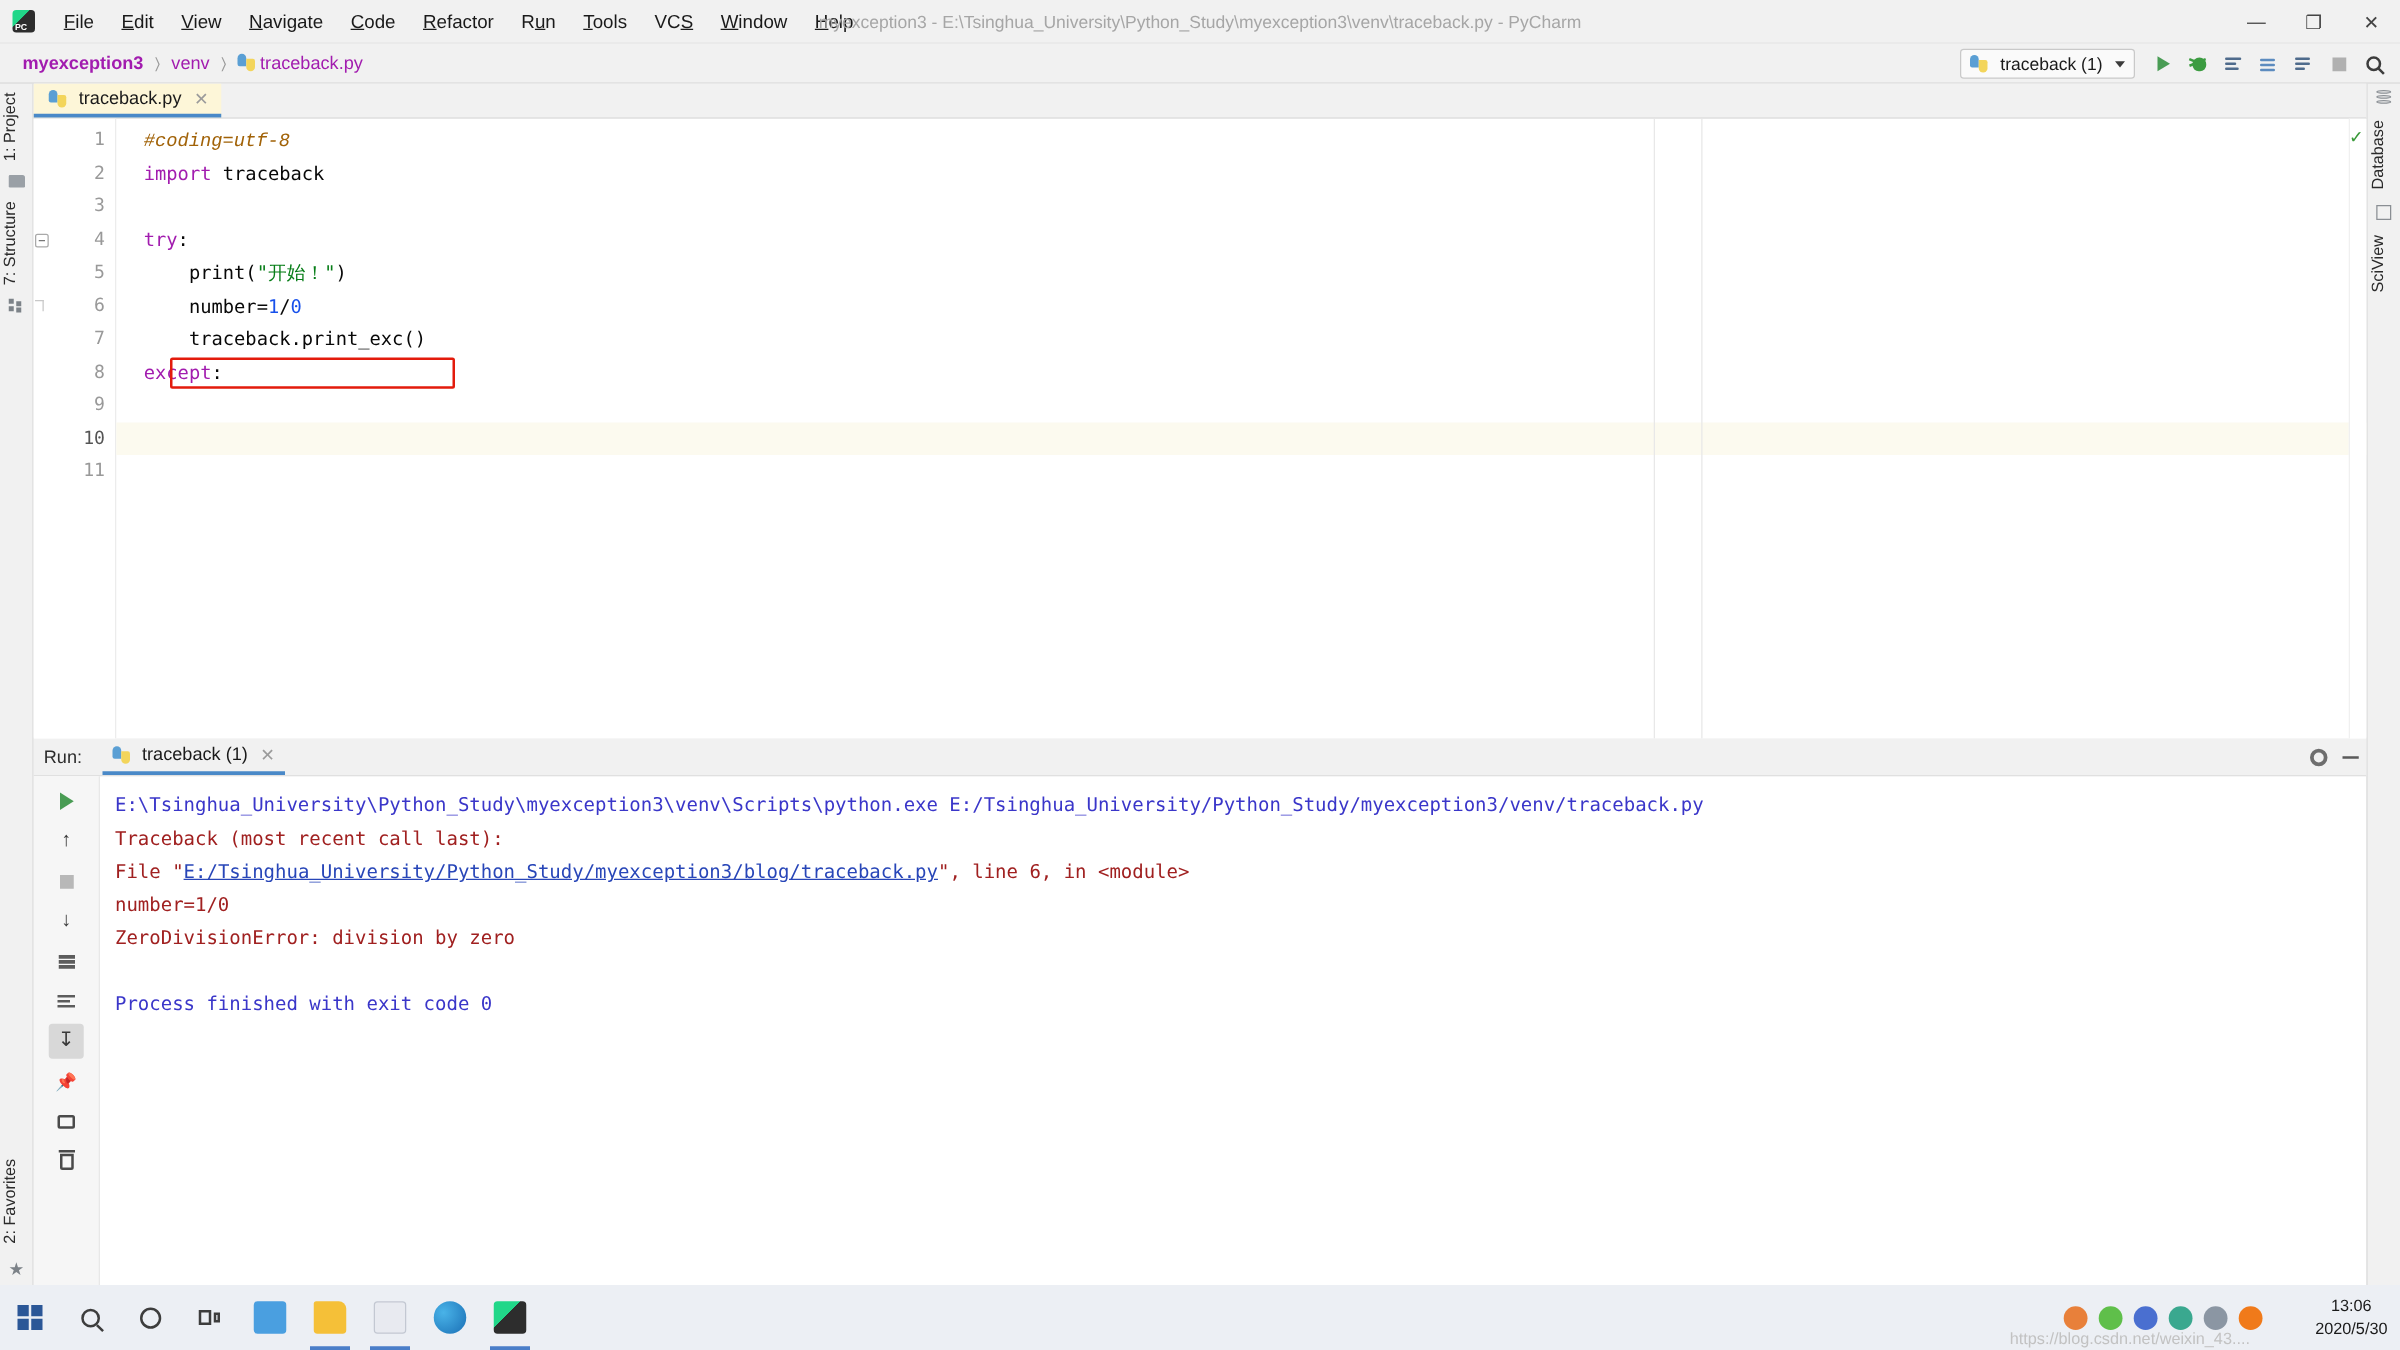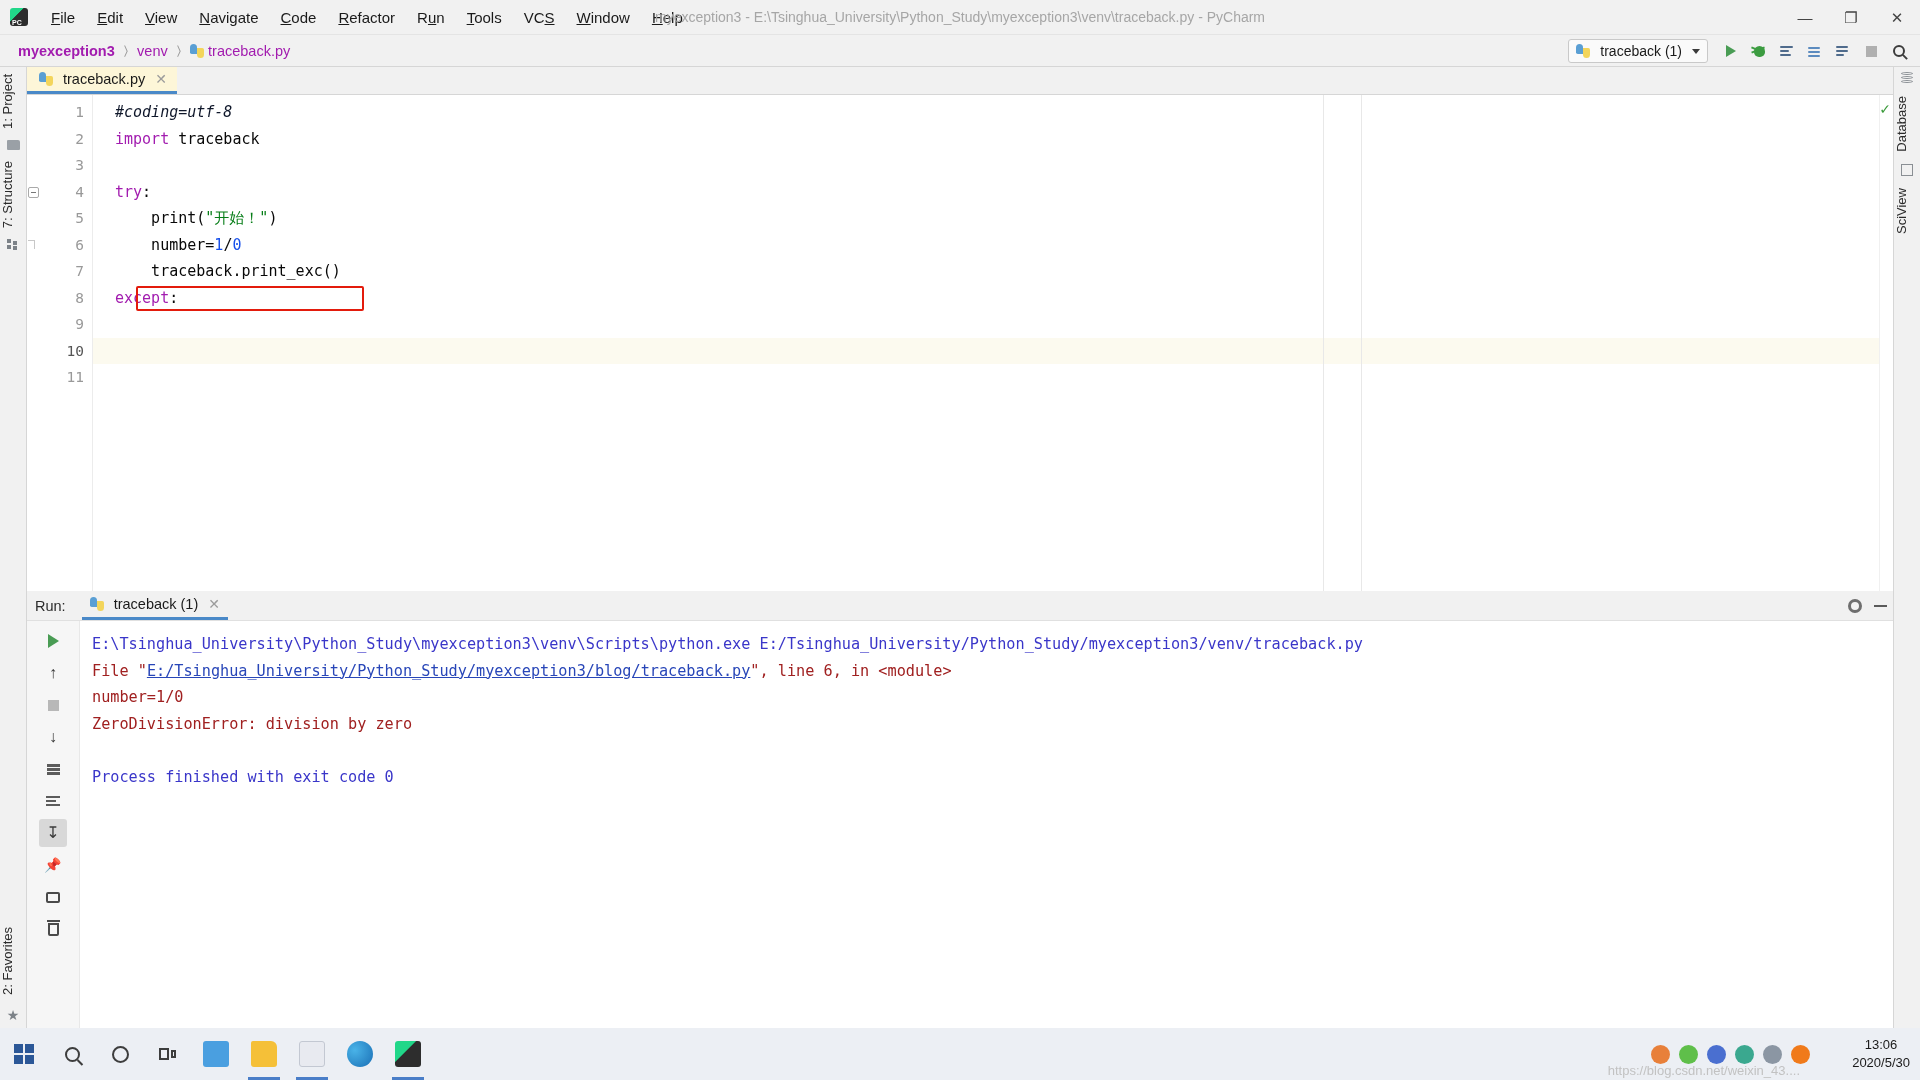--- a/index.html
+++ b/index.html
@@ -177,21 +177,21 @@
   .fold.bracket {
     border: 1px solid #c8c8c8; border-left: none; border-bottom: none; width: 7px; height: 9px;
   }
 
   .code {
     flex: 1; position: relative; padding-top: 4px;
     font-family: "DejaVu Sans Mono", monospace; font-size: 15px;
   }
   .cl { height: 26.5px; line-height: 26.5px; padding-left: 22px; white-space: pre; }
   .cl.hl { background: #fcfaef; }
-  .tk-comment { color: #0f172a; font-style: italic; }
+  .tk-comment { color: #a16207; font-style: italic; font-family: Liberation Mono, monospace; }
   .tk-kw      { color: #a21caf; font-weight: normal; }
   .tk-plain   { color: #080808; }
   .tk-str     { color: #067d17; }
   .tk-num     { color: #1750eb; }
 
   .redbox {
     position: absolute; border: 2px solid #e31b0c; border-radius: 2px;
     pointer-events: none;
   }
   .editor-rightmargin {
@@ -527,20 +527,21 @@
           </div>
         <div class="rsb">
             <span class="print-ic"></span>
           </div>
         <div class="rsb">
             <span class="trash-ic"></span>
           </div>
       </div>
       <div class="console" id="console">
           <div class="co-cmd">E:\Tsinghua_University\Python_Study\myexception3\venv\Scripts\python.exe E:/Tsinghua_University/Python_Study/myexception3/venv/traceback.py</div>
+          <div class="co-err">Traceback (most recent call last):</div>
           <div class="co-err"><span>  File "</span><a class="co-link" href="#">E:/Tsinghua_University/Python_Study/myexception3/blog/traceback.py</a><span>", line 6, in &lt;module&gt;</span></div>
           <div class="co-err">    number=1/0</div>
           <div class="co-err">ZeroDivisionError: division by zero</div>
           <div class="co-blank">&nbsp;</div>
           <div class="co-cmd">Process finished with exit code 0</div>
         </div>
     </div>
   </div>
 
   <div class="bottombar">

